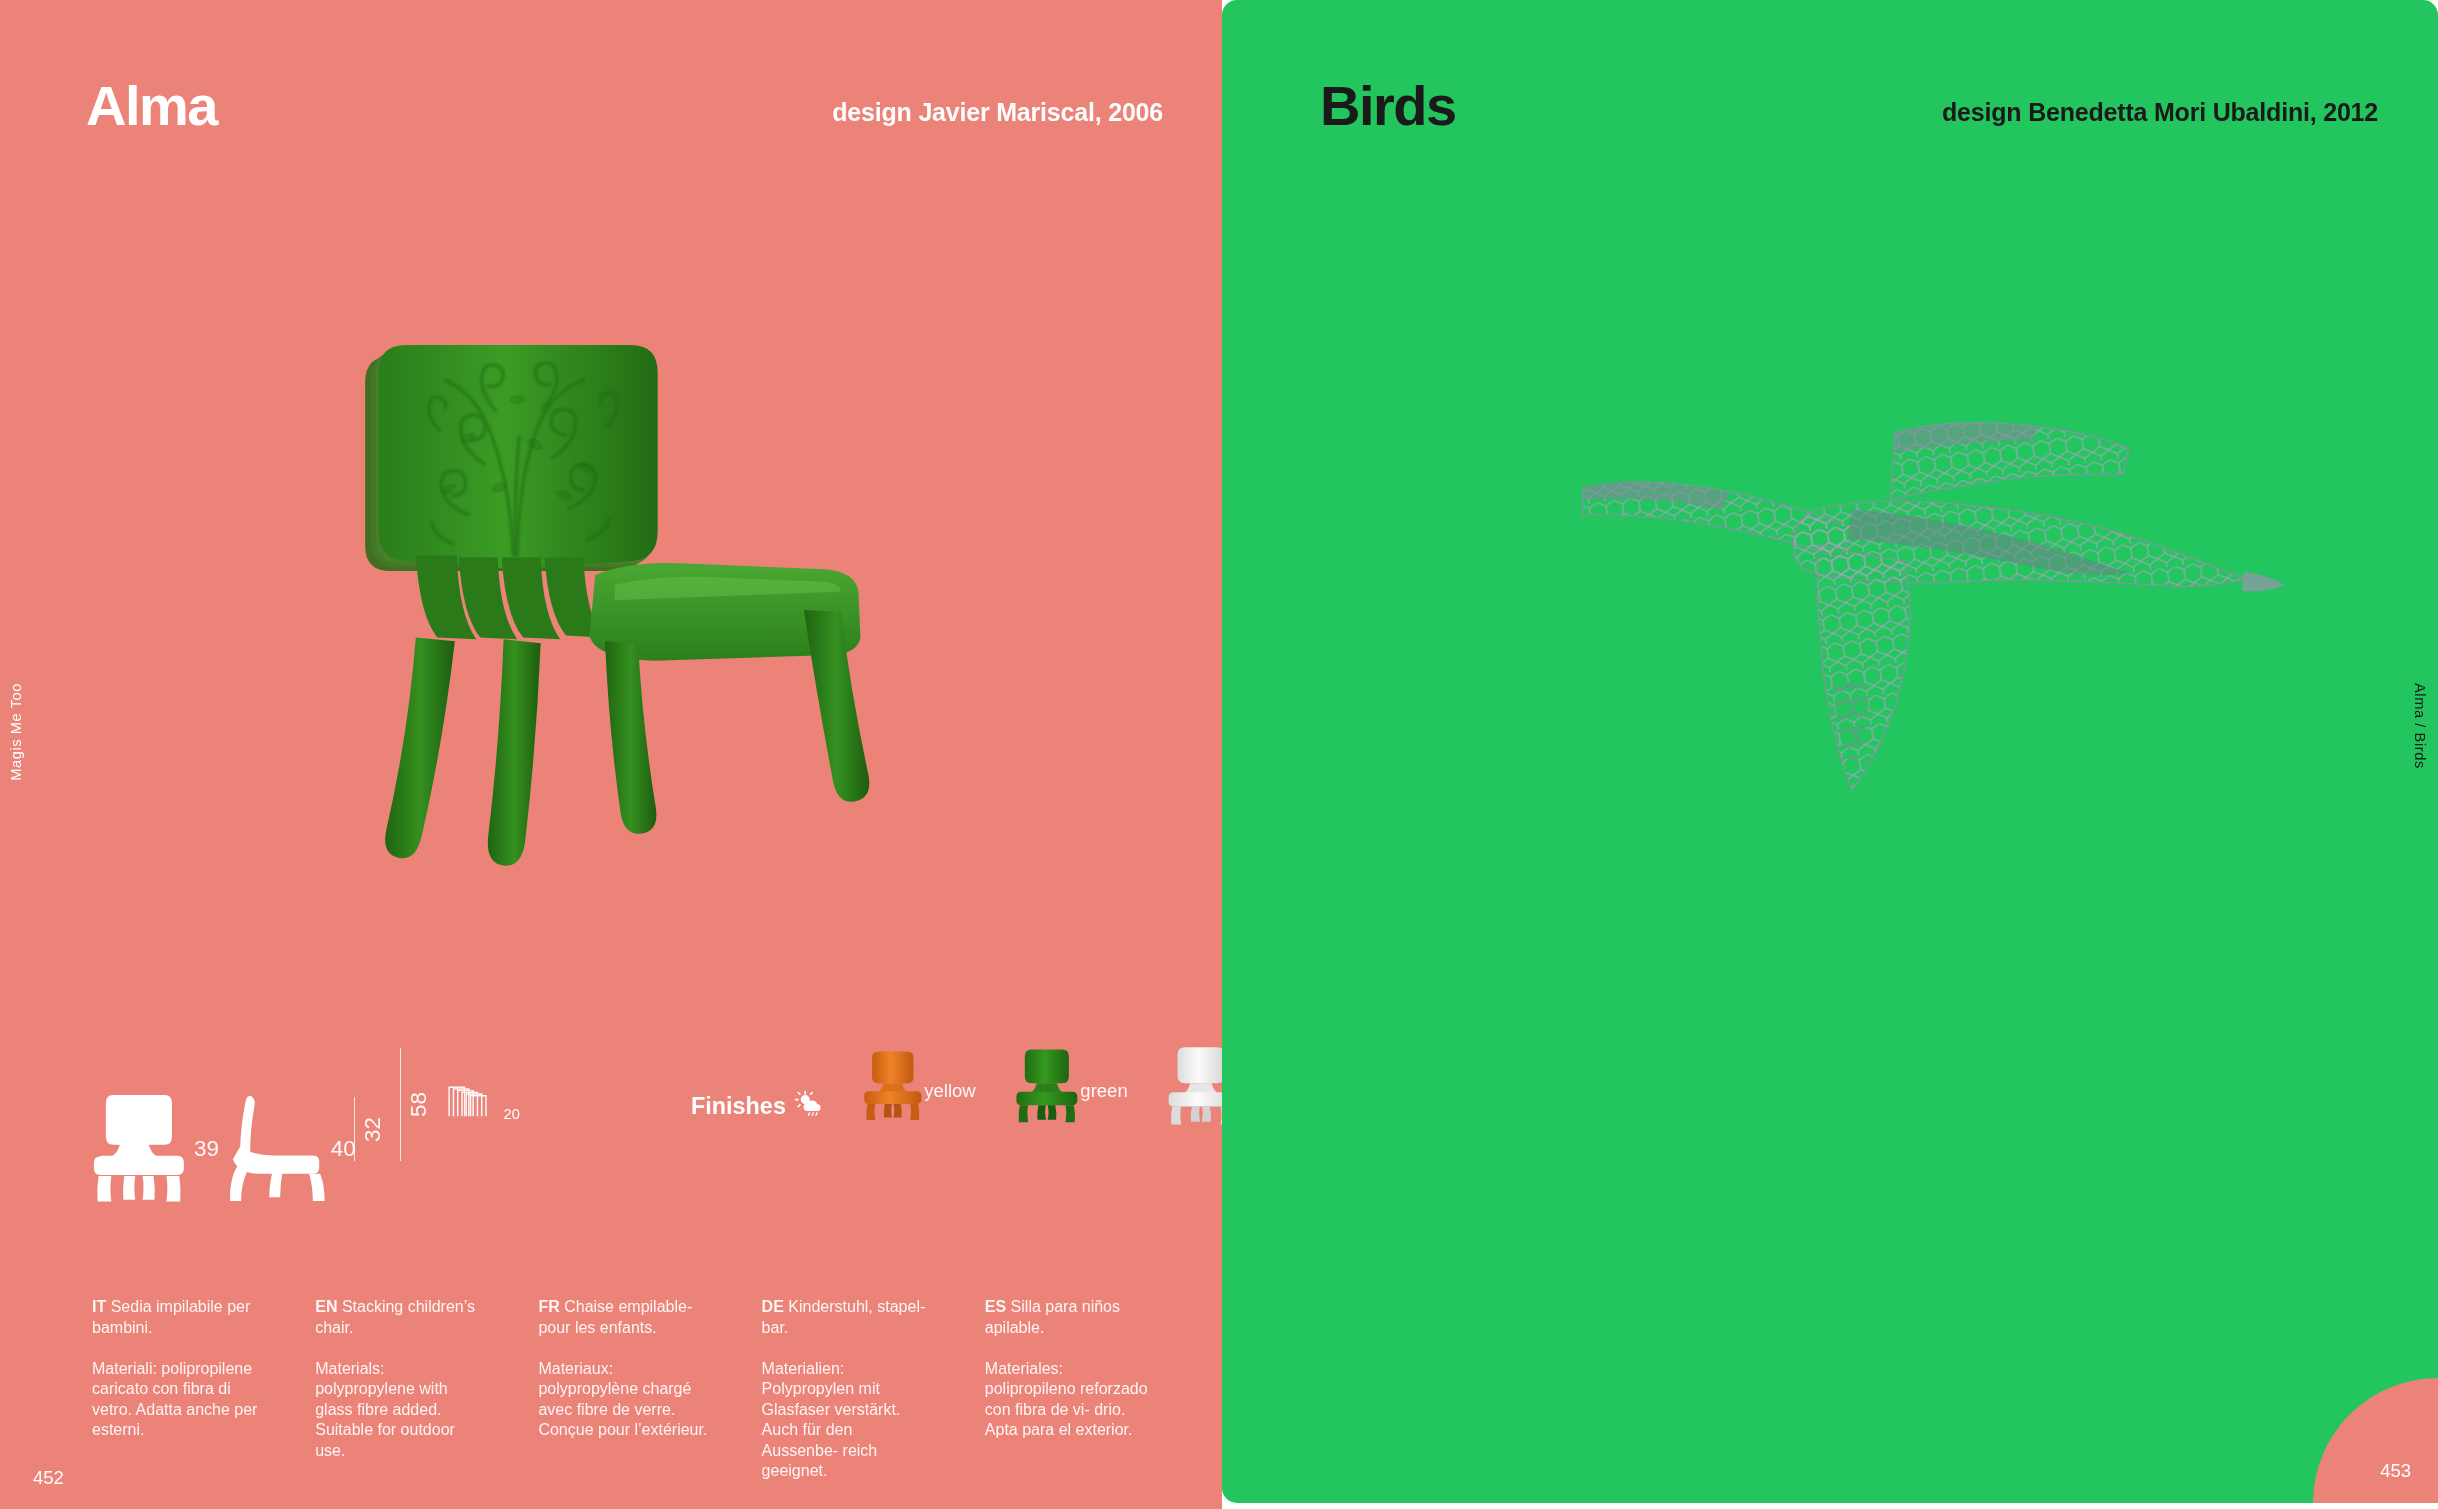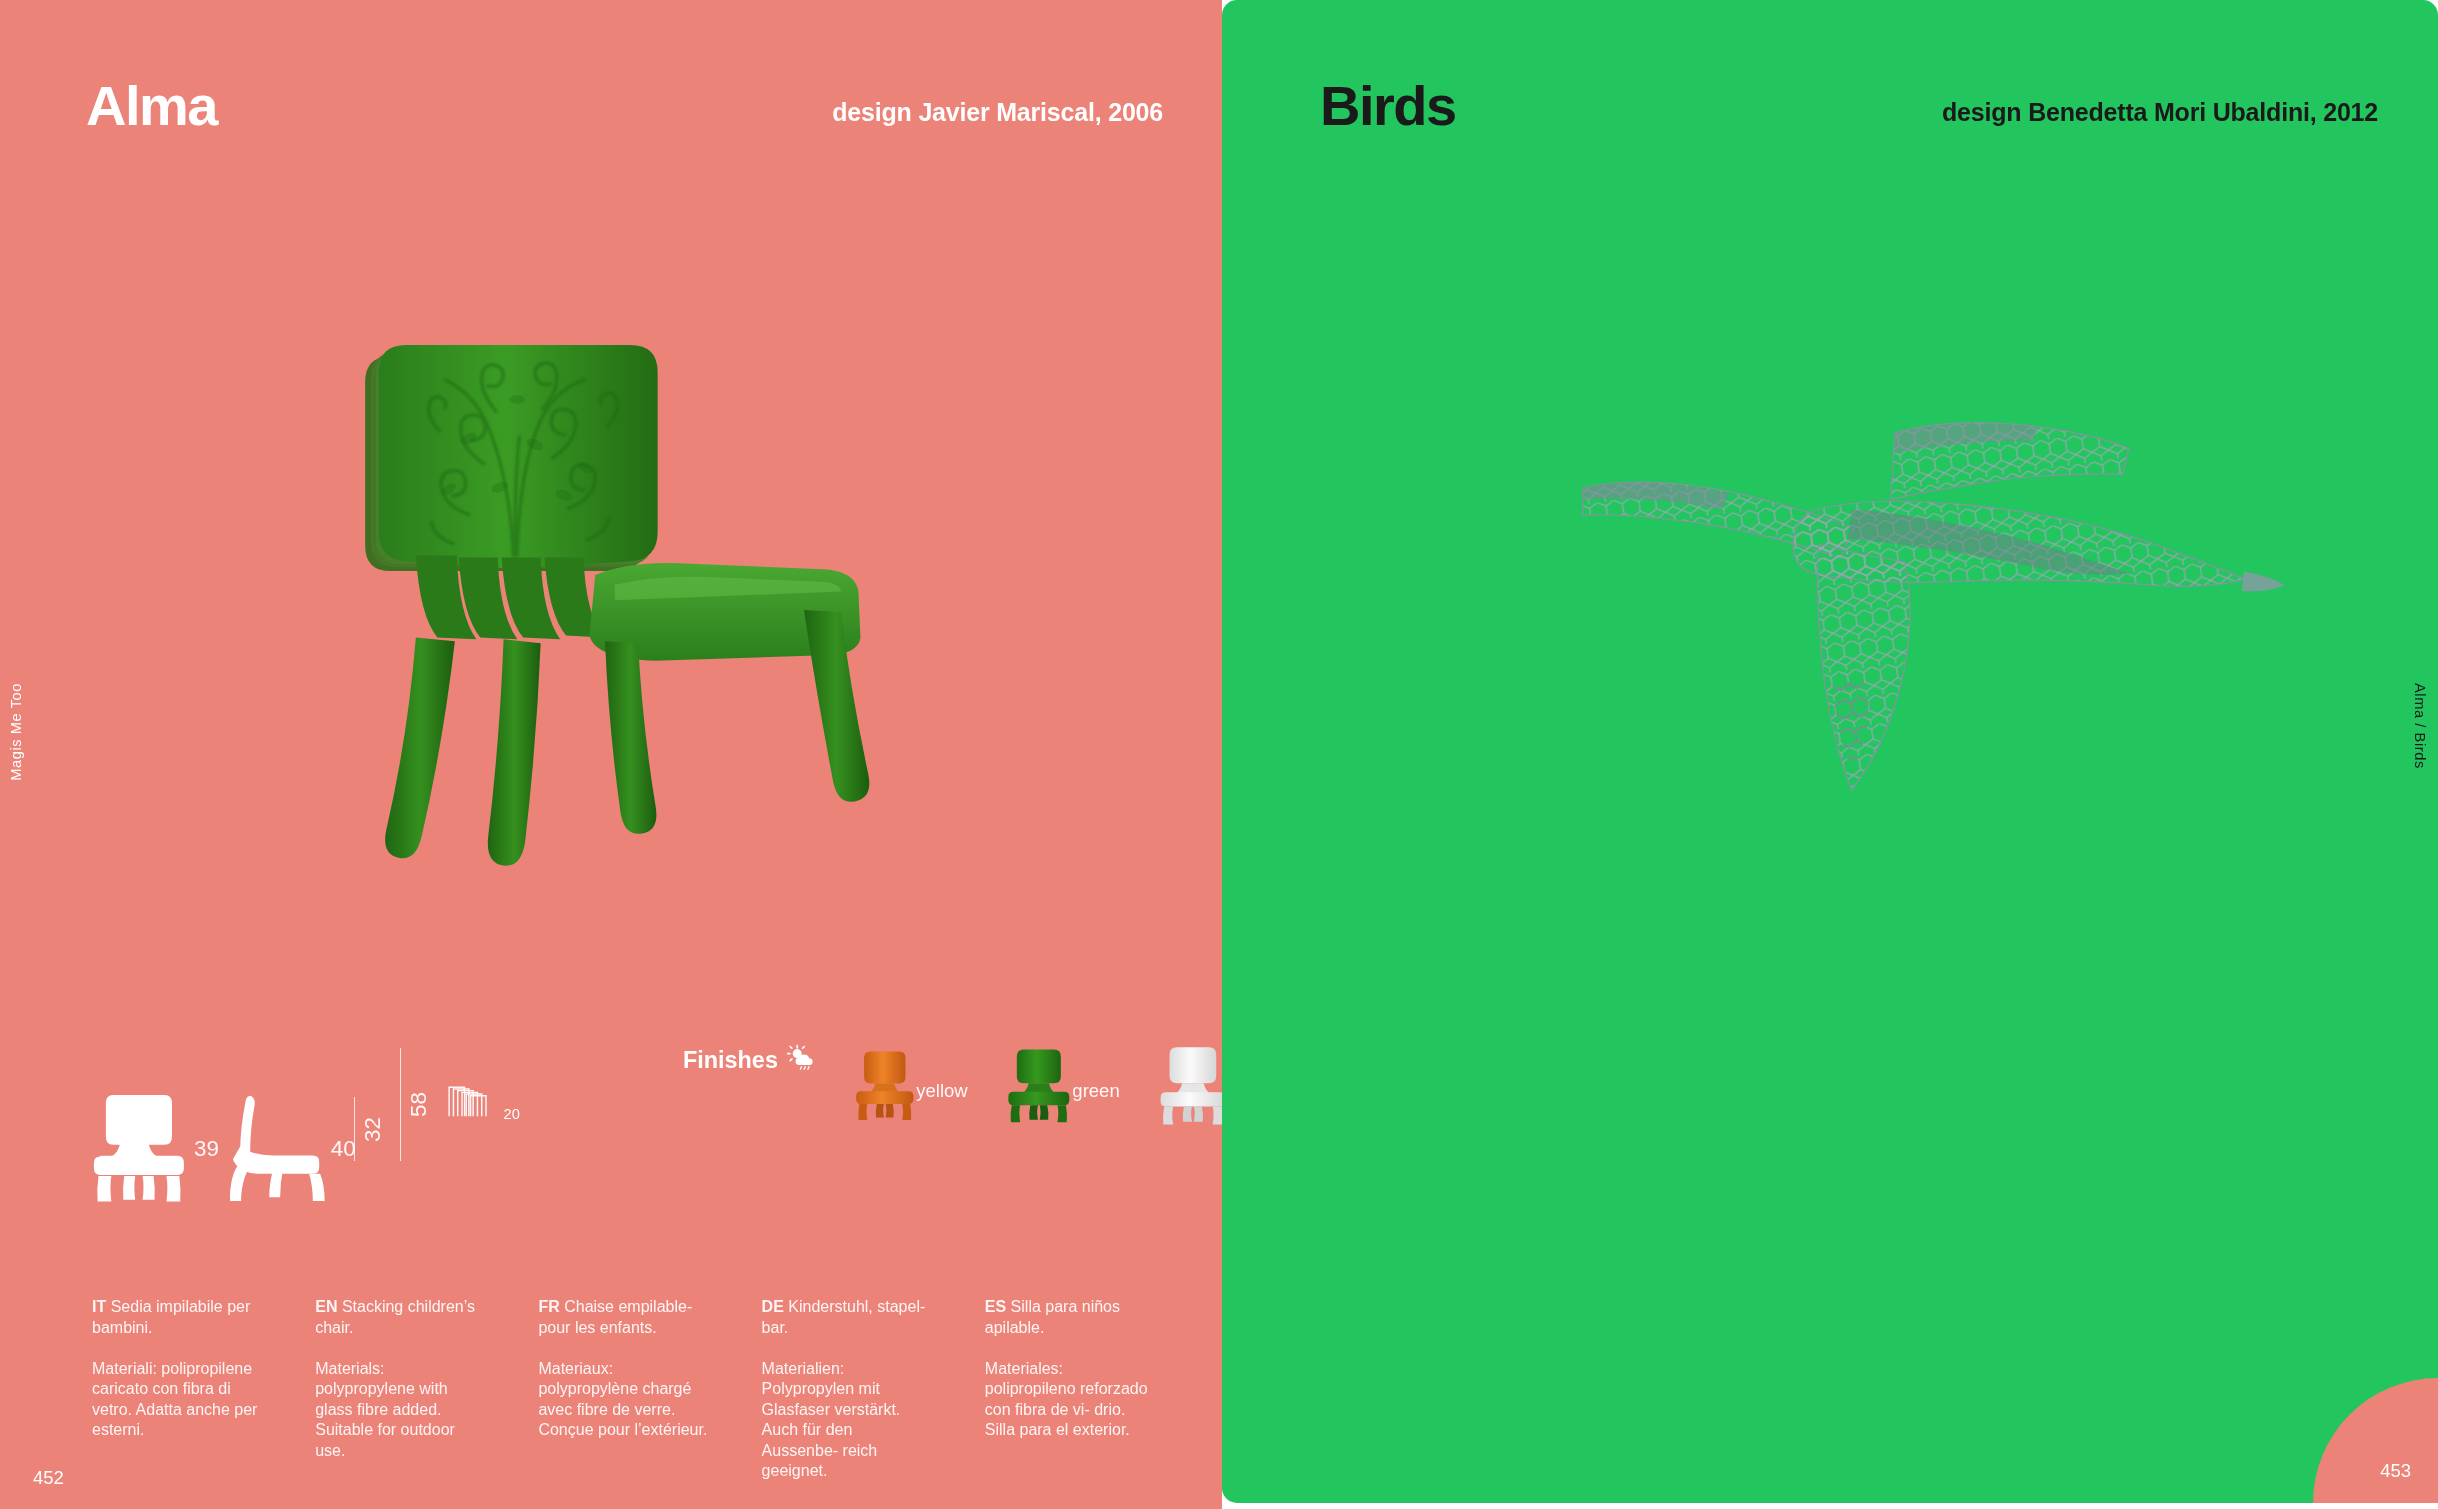--- a/index.html
+++ b/index.html
@@ -87,21 +87,21 @@
 
   .vdim { display: flex; align-items: center; height: 100%; margin-right: 3.9px; }
   .vdim .bar { width: 1px; background: rgba(255,255,255,.8); margin-right: 4.9px; }
   .vdim .n {
     writing-mode: vertical-rl; transform: rotate(180deg);
     font-size: 22.4px; color: rgba(255,255,255,.95);
   }
   .sup { font-size: 14.6px; vertical-align: super; }
 
   
-  .finishes { position: absolute; display: flex; align-items: flex-start; }
+  .finishes { position: absolute; display: flex; align-items: flex-end; margin-left: 8px; }
   .finishes-left { left: 683px; top: 1044px; }
   .fin-label {
     font-size: 23.4px; font-weight: 700; display: flex; align-items: center;
     padding-bottom: 3.9px; white-space: nowrap;
   }
   .fin-swatch { display: flex; flex-direction: row; align-items: center; width: 115px; }
   .fin-name { font-size: 18.5px; font-weight: 400; margin-top: 11.7px; }
   .page-left .fin-name { color: rgba(255,255,255,.95); }
 
   
@@ -356,21 +356,21 @@
       <div class="desc-col">
         <p><b>FR</b> <span>Chaise empilable- pour les enfants.</span></p>
         <p class="mat">Materiaux: polypropylène chargé avec fibre de verre. Conçue pour l’extérieur.</p>
       </div>
       <div class="desc-col">
         <p><b>DE</b> <span>Kinderstuhl, stapel- bar.</span></p>
         <p class="mat">Materialien: Polypropylen mit Glasfaser verstärkt. Auch für den Aussenbe- reich geeignet.</p>
       </div>
       <div class="desc-col" style="margin-right:0;">
         <p><b>ES</b> <span>Silla para niños apilable.</span></p>
-        <p class="mat">Materiales: polipropileno reforzado con fibra de vi- drio. Silla para el exterior.</p>
+        <p class="mat">Materiales: polipropileno reforzado con fibra de vi- drio. Apta para el exterior.</p>
       </div>
     </div>
   </div>
 
   <div class="page-right">
 
     <div class="hdr">
       <div class="title">Birds</div>
       <div class="designer">design Benedetta Mori Ubaldini, 2012</div>
     </div>

